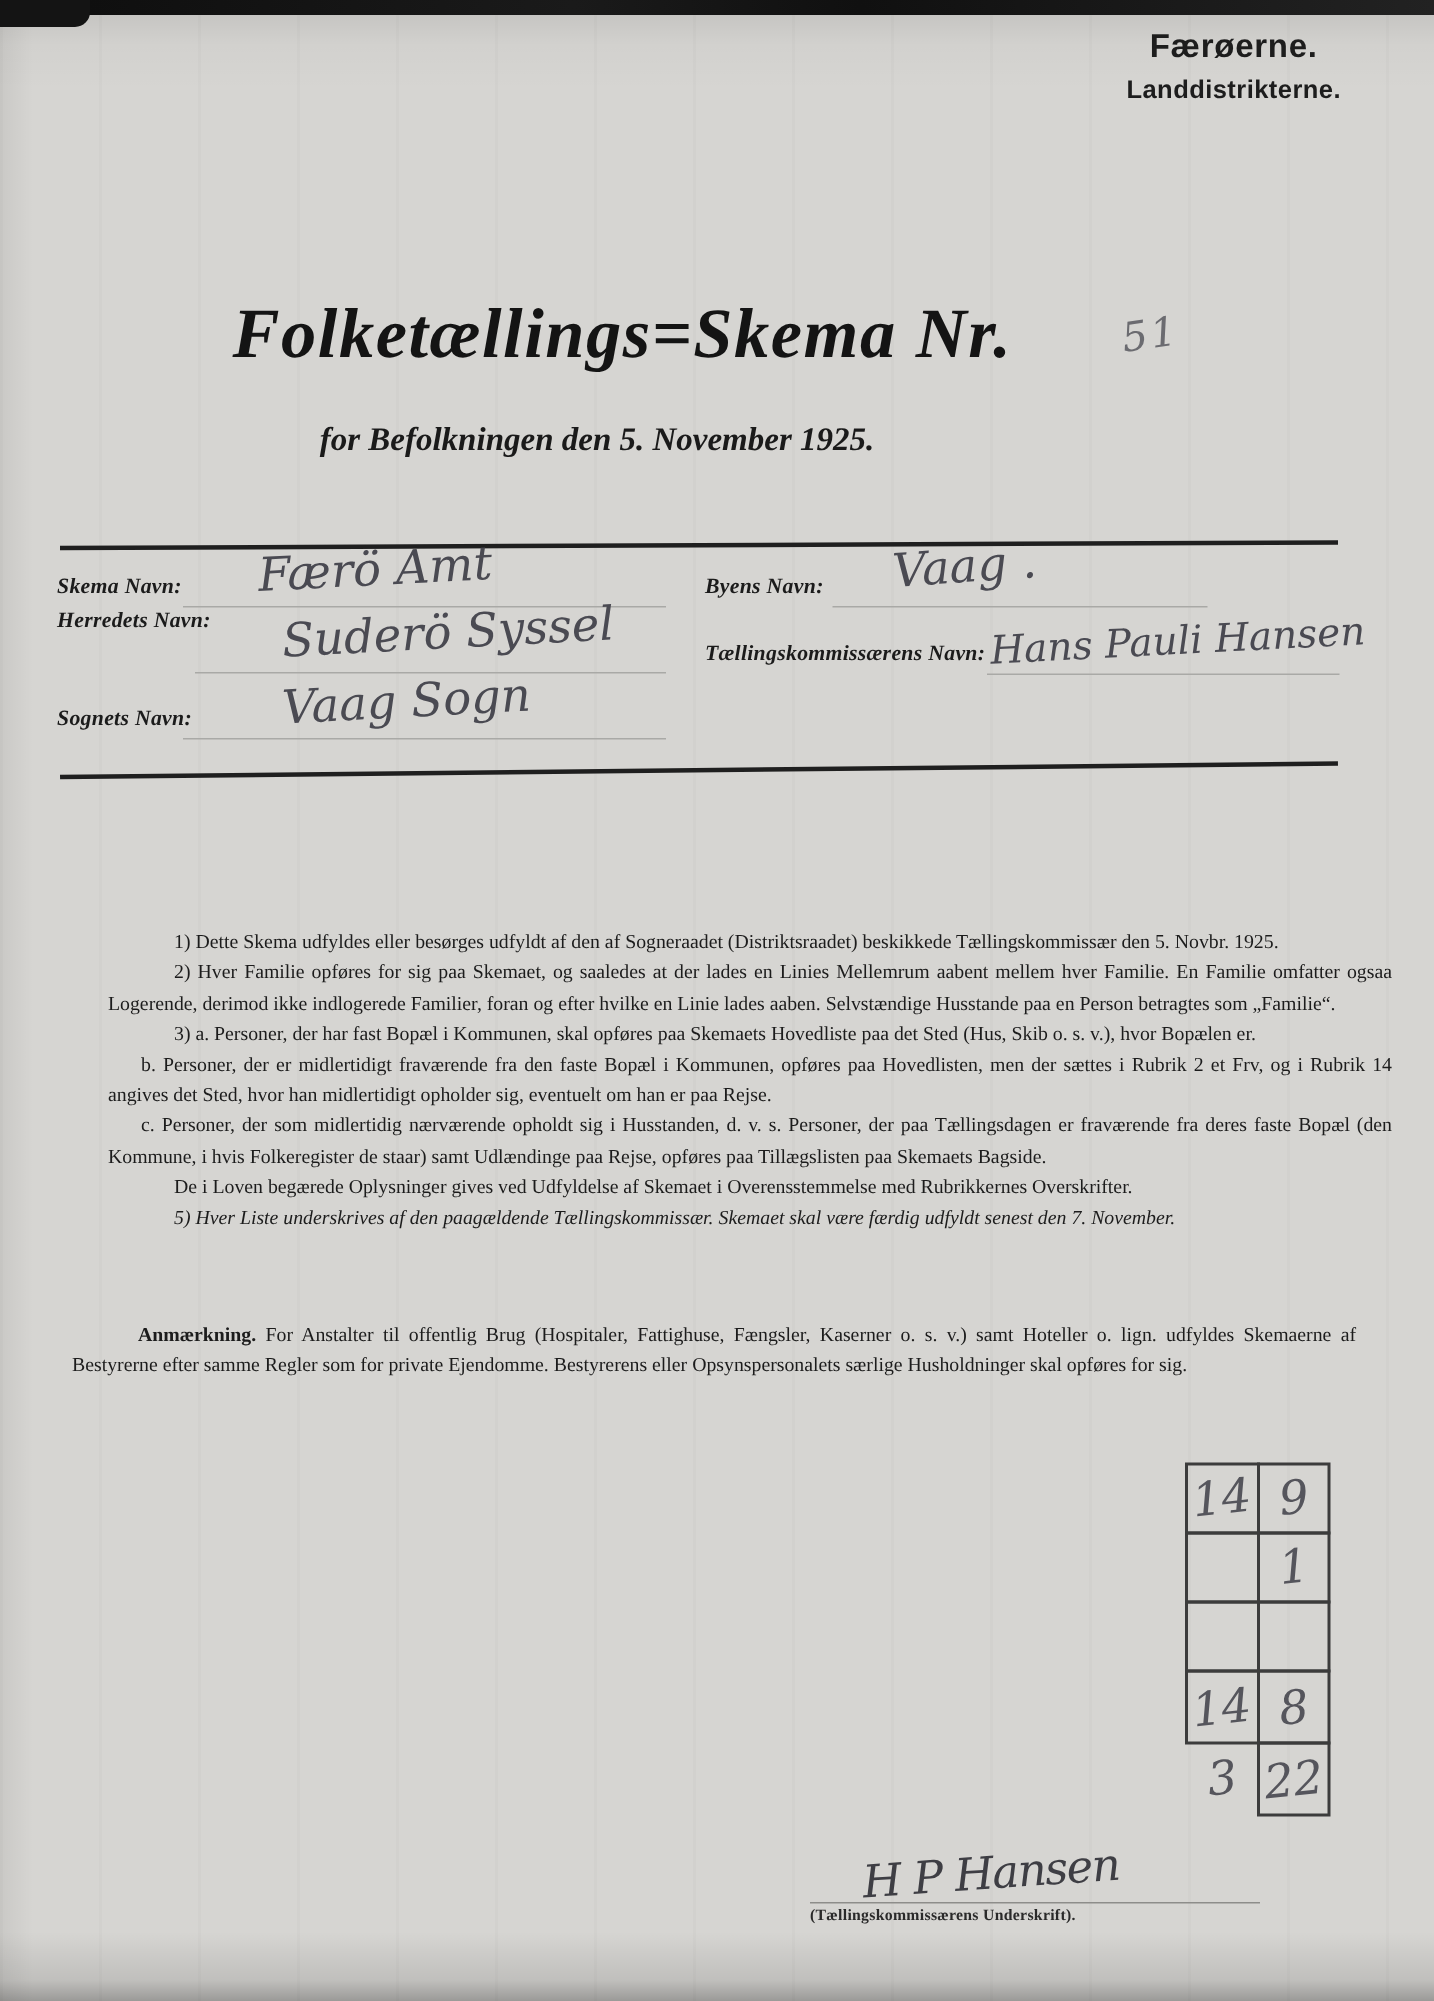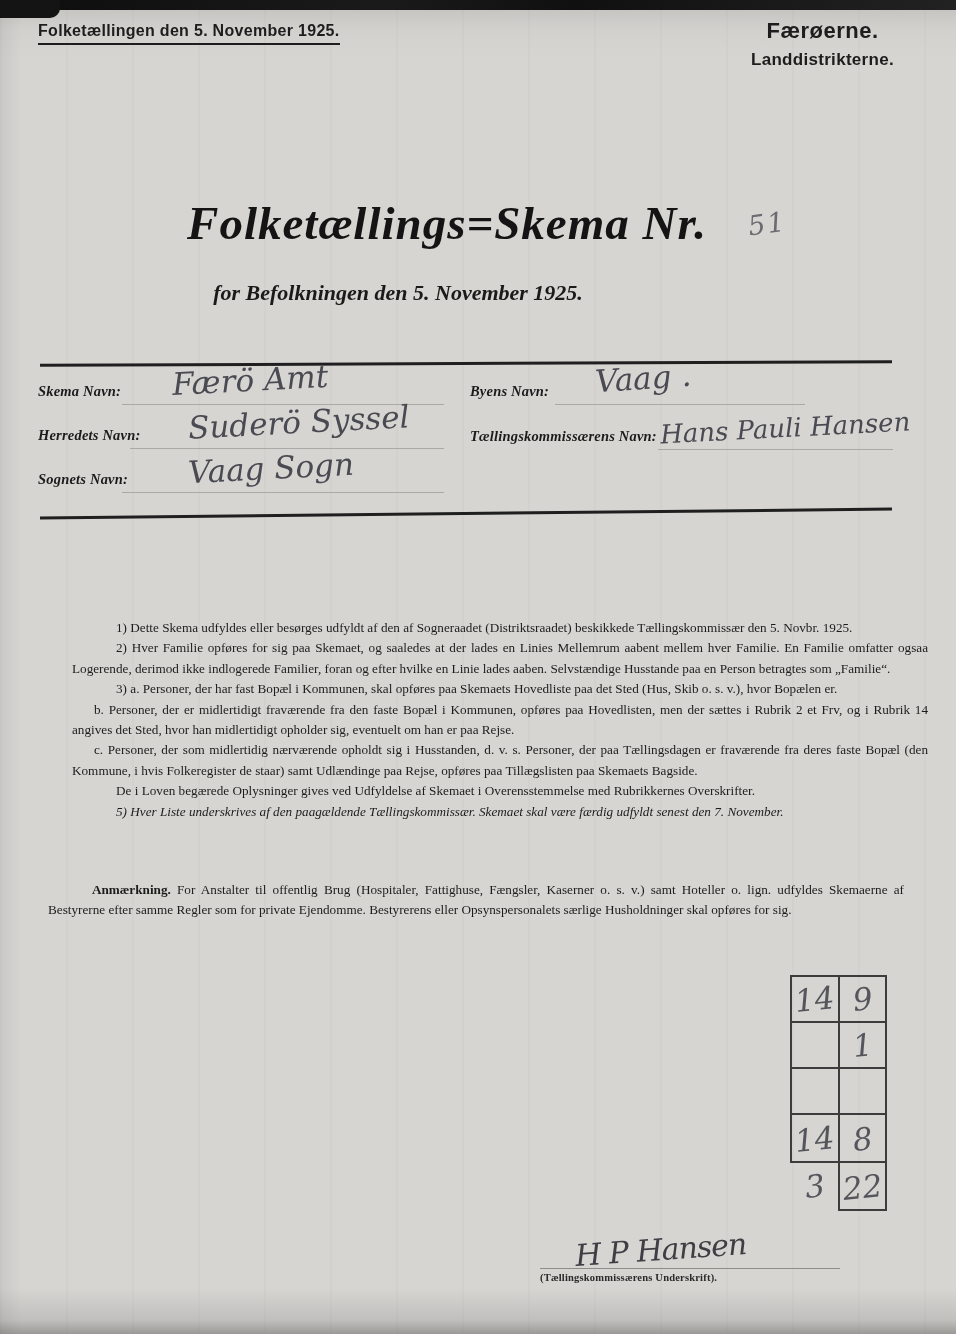--- a/index.html
+++ b/index.html
@@ -40,21 +40,20 @@
     font-family:"Liberation Sans", sans-serif;font-weight:bold;
   }
   .hdr-right .l1{font-size:22px;letter-spacing:.5px;}
   .hdr-right .l2{font-size:17px;margin-top:6px;letter-spacing:.3px;}
 
   
   .title{
     position:absolute;left:0;top:196px;width:830px;text-align:center;
     font-weight:bold;font-style:italic;font-size:47px;letter-spacing:1px;
     color:#141414;
-    margin-left:32px;
   }
   .title-number{
     position:absolute;left:748px;top:208px;
     font-family:"DejaVu Serif", serif;font-style:italic;
     font-size:27px;color:#6b6b70;transform:rotate(-8deg);letter-spacing:2px;
   }
   .subtitle{
     position:absolute;left:0;top:280px;width:796px;text-align:center;
     font-weight:bold;font-style:italic;font-size:22px;color:#1a1a1a;
   }
@@ -126,38 +125,37 @@
   }
 </style>
 </head>
 <body>
 
 <div class="page">
 
   <div class="topbar"></div>
   <div class="topbar-smudge"></div>
 
-  <div class="hdr-left">Folketællingen den 5. November 1925.</div>
   <div class="hdr-right">
     <div class="l1">Færøerne.</div>
     <div class="l2">Landdistrikterne.</div>
   </div>
 
   <div class="title">Folketællings=Skema Nr.</div>
   <div class="title-number">51</div>
   <div class="subtitle">for Befolkningen den 5. November 1925.</div>
 
   <div class="hrule r1"></div>
   <div class="hrule r2"></div>
 
   <div class="field-label" style="left:38px;top:383px;">Skema Navn:</div>
   <div class="baseline" style="left:122px;top:404px;width:322px;"></div>
   <div class="hand big" style="left:172px;top:362px;transform:rotate(-3deg);">Færö Amt</div>
 
-  <div class="field-label" style="left:38px;top:427px;">Herredets Navn:</div>
+  <div class="field-label" style="left:38px;top:406px;">Herredets Navn:</div>
   <div class="baseline" style="left:130px;top:448px;width:314px;"></div>
   <div class="hand big" style="left:188px;top:404px;transform:rotate(-3deg);">Suderö Syssel</div>
 
   <div class="field-label" style="left:38px;top:471px;">Sognets Navn:</div>
   <div class="baseline" style="left:122px;top:492px;width:322px;"></div>
   <div class="hand big" style="left:188px;top:450px;transform:rotate(-3deg);">Vaag Sogn</div>
 
   <div class="field-label" style="left:470px;top:383px;">Byens Navn:</div>
   <div class="baseline" style="left:555px;top:404px;width:250px;"></div>
   <div class="hand big" style="left:595px;top:360px;transform:rotate(-4deg);">Vaag .</div>

